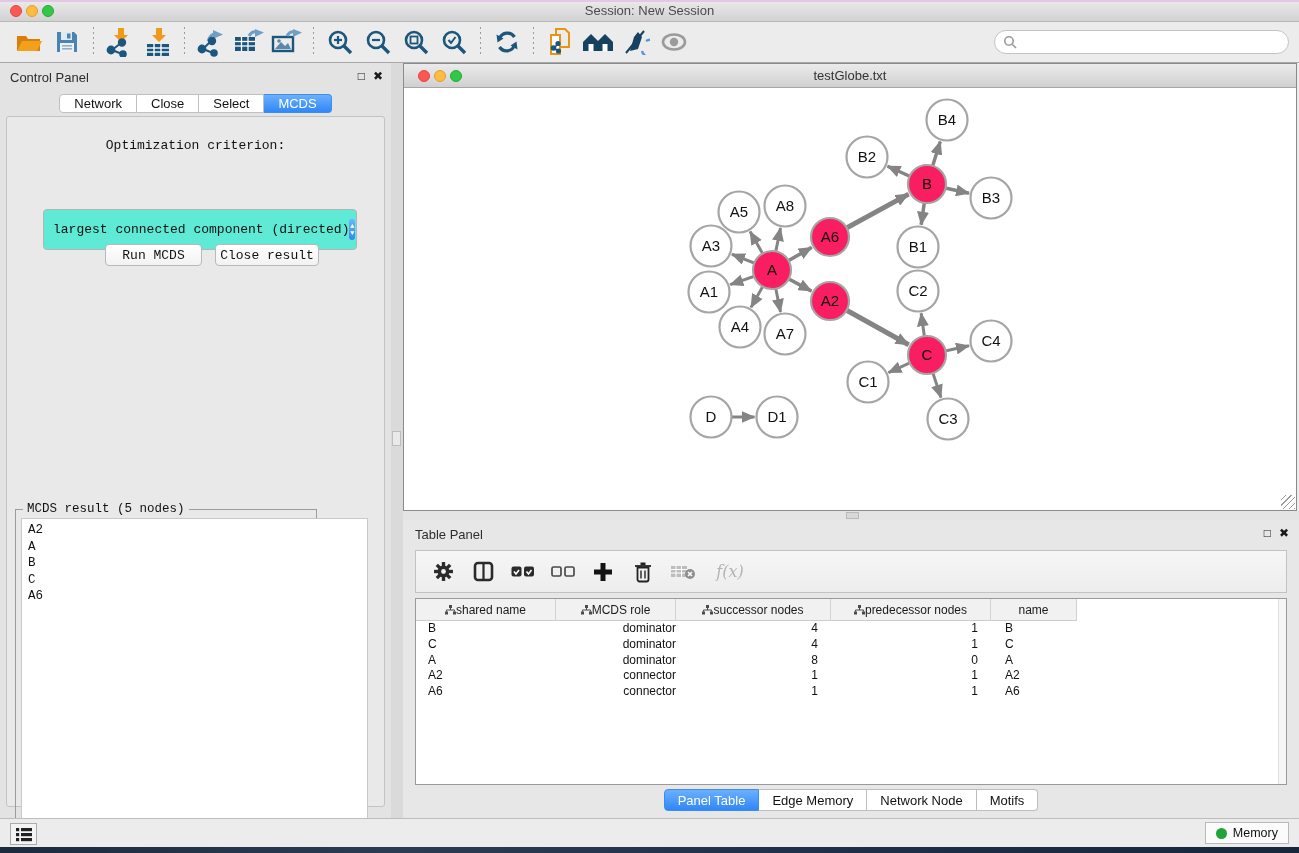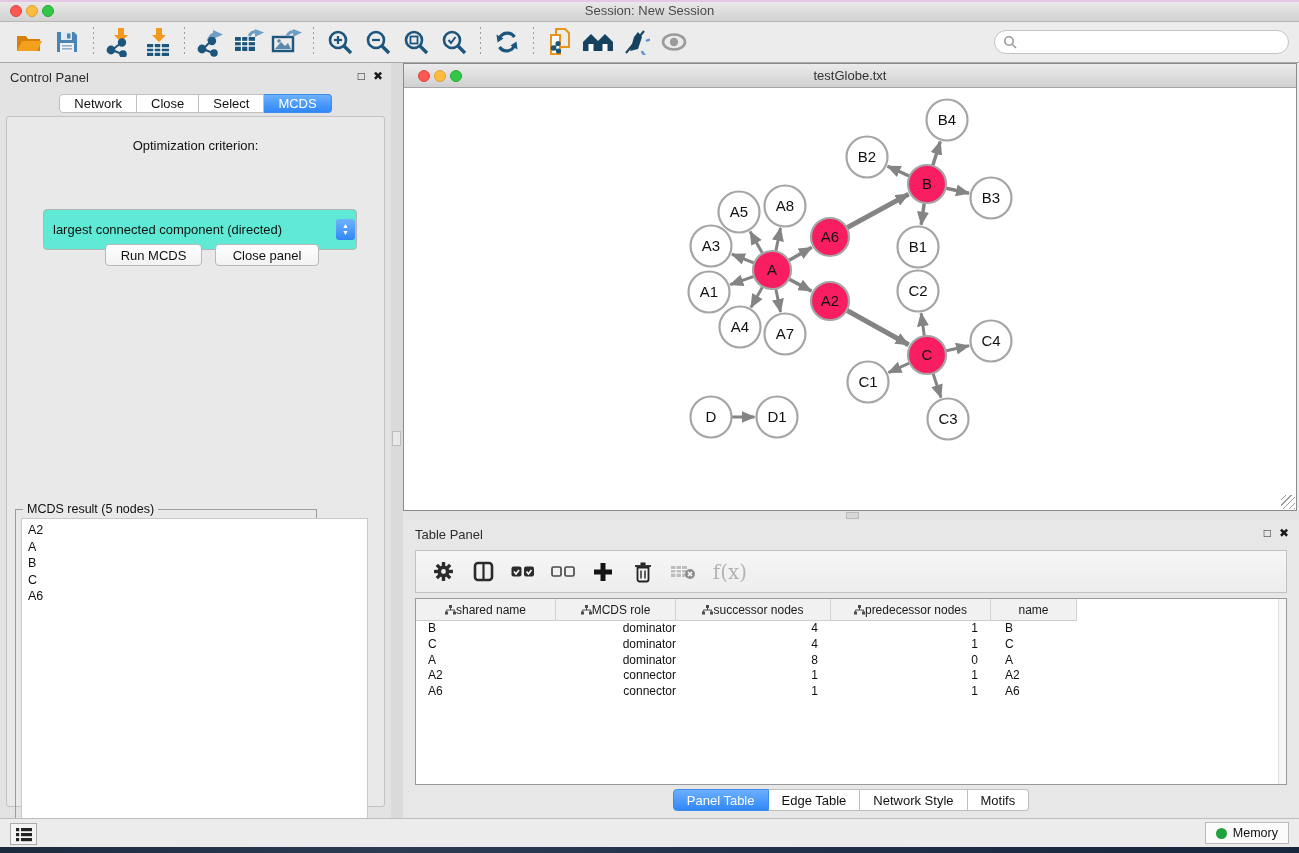--- a/index.html
+++ b/index.html
@@ -34,21 +34,21 @@
   .panel-title { position:absolute; left:10px; top:7px; font-size:13px; color:#2d2d2d; }
   .wbtns { position:absolute; right:8px; top:6px; display:flex; gap:8px; }
   .wbtn { font-size:12px; color:#1a1a1a; line-height:14px; cursor:default; }
   #cp-tabs { position:absolute; left:0; top:31px; width:100%; display:flex; justify-content:center; }
   .cp-tab { height:19px; padding:0 14px; background:#fff; border:1px solid #c0c0c0;
     border-left:none; font-size:13px; display:flex; align-items:center; color:#111; }
   .cp-tab:first-child { border-left:1px solid #c0c0c0; border-radius:4px 0 0 4px; }
   .cp-tab:last-child { border-radius:0 4px 4px 0; }
   .cp-tab.sel { background:linear-gradient(#6cb0fd,#2f87f7); border-color:#3c8ded; color:#fff; }
   #cp-content { position:absolute; left:6px; top:53px; width:379px; height:691px;
-    background:#e9e9e9; border:1px solid #c3c3c3; border-radius:3px; }
+    background:#e9e9e9; border:1px solid #c3c3c3; border-radius:3px;font-family:Liberation Mono, monospace; }
   #opt-label { margin-top:21px; text-align:center; font-size:13px; color:#111; }
   #criterion { position:absolute; left:36px; top:92px; width:314px; height:41px;
     background:#5eead4; border:1px solid #b4b4b4; border-radius:4px;
     display:flex; align-items:center; }
   #criterion .val { flex:1; padding-left:9px; font-size:13px; color:#111; white-space:nowrap; }
   #criterion .step { width:19px; height:21px; border-radius:3px; margin-right:1px;
     background:linear-gradient(#6fb3fd,#3287f5); display:flex; flex-direction:column;
     align-items:center; justify-content:center; gap:1px; }
   #criterion .step span { color:#fff; font-size:7px; line-height:6px; }
   .btn { position:absolute; top:127px; height:22px; background:linear-gradient(#ffffff,#f2f2f2);
@@ -85,21 +85,21 @@
   #net-grip { position:absolute; right:1px; bottom:1px; width:14px; height:14px;
     background:repeating-linear-gradient(135deg, transparent 0 3px, #9a9a9a 3px 4px); }
   .gnode-label { font-size:15px; fill:#111; }
 
   
   #table-panel { position:absolute; left:403px; top:520px; width:896px; height:298px; background:#e7e7e7; }
   #tp-toolbar { position:absolute; left:12px; top:30px; width:872px; height:43px;
     background:linear-gradient(#f6f6f6,#ededed); border:1px solid #c2c2c2;
     display:flex; align-items:center; gap:14px; padding-left:14px; }
   .tpi { display:flex; align-items:center; justify-content:center; width:26px; height:26px; }
-  #fx-label { font-family:"DejaVu Serif", serif; font-size:20px; color:#b3b3b3; }
+  #fx-label { font-family:"DejaVu Serif", serif; font-style:italic; font-size:16px; color:#b3b3b3; }
   #node-table { position:absolute; left:12px; top:78px; width:872px; height:187px;
     background:#fff; border:1px solid #9a9a9a; overflow:hidden; }
   #nt-scroll { position:absolute; right:0; top:0; width:8px; height:100%;
     background:#f6f6f6; border-left:1px solid #e0e0e0; }
   .nt-grid { display:grid; grid-template-columns:140px 120px 155px 160px 86px auto; }
   #nt-header { height:22px; border-bottom:1px solid #cccccc; background:#f1f1f1; }
   #nt-header .hc { display:flex; align-items:center; justify-content:center; 
     font-size:12px; color:#1a1a1a; border-right:1px solid #d2d2d2; height:22px; }
   #nt-header .hc:last-child { border-right:none; background:#fff; }
   .nt-row { height:15.8px; }
@@ -318,21 +318,21 @@
   <div id="cp-content">
     <div id="opt-label">Optimization criterion:</div>
     <div id="criterion">
       <div class="val">largest connected component (directed)</div>
       <div class="step">
           <span>▲</span>
           <span>▼</span>
         </div>
     </div>
     <div class="btn" id="run-btn">Run MCDS</div>
-    <div class="btn" id="close-btn">Close panel</div>
+    <div class="btn" id="close-btn">Close result</div>
     <div id="mcds-group">
       <div id="mcds-title">MCDS result (5 nodes)</div>
       <div id="mcds-list">
         <div id="mcds-scroll"></div>
       <div class="mcds-item">A2</div>
           <div class="mcds-item">A</div>
           <div class="mcds-item">B</div>
           <div class="mcds-item">C</div>
           <div class="mcds-item">A6</div>
         </div>
@@ -589,22 +589,22 @@
           <div class="c c3">1</div>
           <div class="c c4">1</div>
           <div class="c c5">A6</div>
           <div></div>
         </div>
       </div>
     <div id="nt-scroll"></div>
   </div>
   <div id="tp-tabs">
     <div class="tp-tab sel">Panel Table</div>
-    <div class="tp-tab">Edge Table</div>
-    <div class="tp-tab">Network Style</div>
+    <div class="tp-tab">Edge Memory</div>
+    <div class="tp-tab">Network Node</div>
     <div class="tp-tab">Motifs</div>
   </div>
 </div>
 
 <div id="statusbar">
   <div id="list-btn">
     <svg width="18" height="16">
       <g fill="#222">
           <rect x="1" y="2" width="3.2" height="3.2"></rect>
           <rect x="6" y="2" width="11" height="3.2"></rect>

